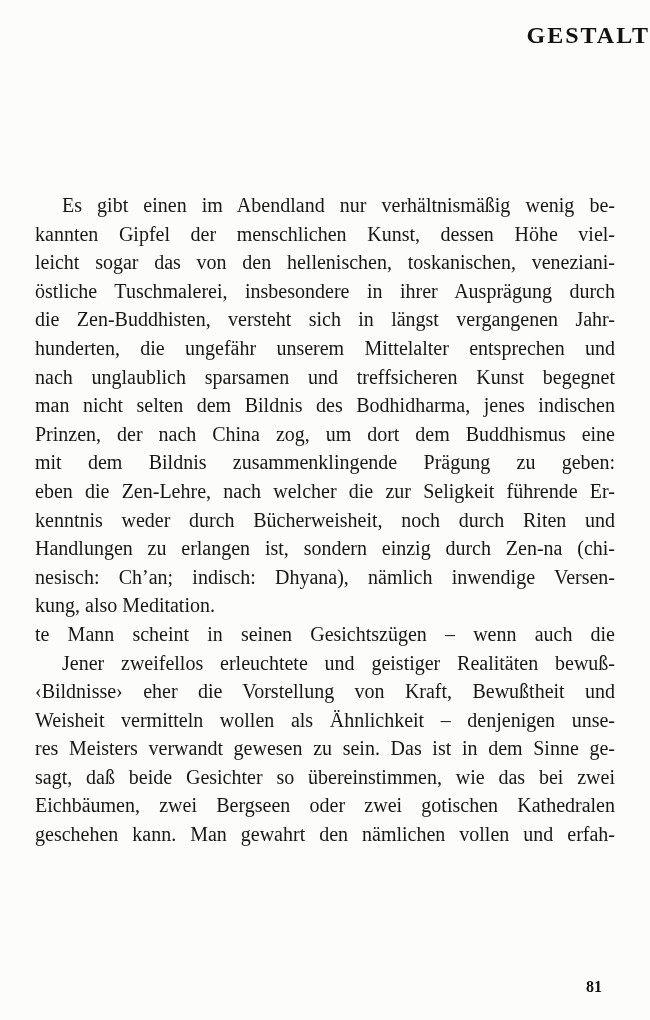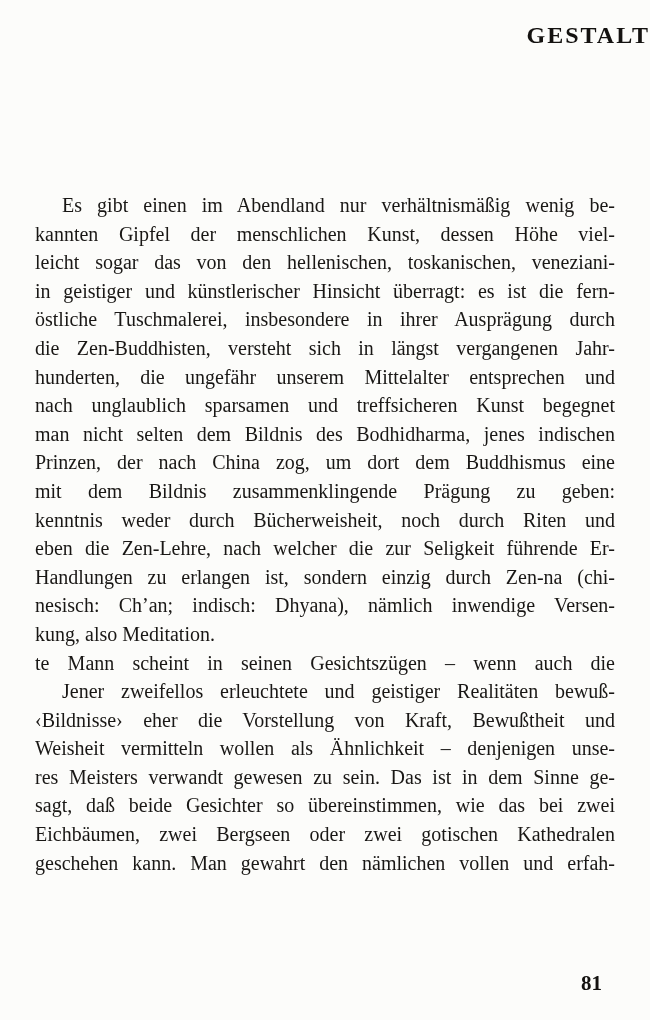--- a/index.html
+++ b/index.html
@@ -47,47 +47,46 @@
   .line.just {
     text-align-last: justify;
   }
   .line.first {
     text-indent: 27px;
   }
   .page-number {
     position: absolute;
     right: 48px;
     bottom: 24px;
-    font-size: 21px;
+    font-size: 16px;
     font-weight: 700;
     color: #141210;
     margin-top: 9px;
   }
 </style>
 </head>
 <body>
 
 <div class="page">
   <h1 class="chapter-title">GESTALT</h1>
 
   <div class="body-text">
       <div class="para">
         <div class="line just first">Es gibt einen im Abendland nur verhältnismäßig wenig be-</div>
         <div class="line just">kannten Gipfel der menschlichen Kunst, dessen Höhe viel-</div>
         <div class="line just">leicht sogar das von den hellenischen, toskanischen, veneziani-</div>
-        <div class="line just">in geistiger und künstlerischer Hinsicht überragt: es ist die fern-</div>
         <div class="line just">östliche Tuschmalerei, insbesondere in ihrer Ausprägung durch</div>
         <div class="line just">die Zen-Buddhisten, versteht sich in längst vergangenen Jahr-</div>
         <div class="line just">hunderten, die ungefähr unserem Mittelalter entsprechen und</div>
         <div class="line just">nach unglaublich sparsamen und treffsicheren Kunst begegnet</div>
         <div class="line just">man nicht selten dem Bildnis des Bodhidharma, jenes indischen</div>
         <div class="line just">Prinzen, der nach China zog, um dort dem Buddhismus eine</div>
         <div class="line just">mit dem Bildnis zusammenklingende Prägung zu geben:</div>
+        <div class="line just">eben die Zen-Lehre, nach welcher die zur Seligkeit führende Er-</div>
         <div class="line just">kenntnis weder durch Bücherweisheit, noch durch Riten und</div>
-        <div class="line just">eben die Zen-Lehre, nach welcher die zur Seligkeit führende Er-</div>
         <div class="line just">Handlungen zu erlangen ist, sondern einzig durch Zen-na (chi-</div>
         <div class="line just">nesisch: Ch’an; indisch: Dhyana), nämlich inwendige Versen-</div>
         <div class="line">kung, also Meditation.</div>
       </div>
       <div class="para">
         <div class="line just">te Mann scheint in seinen Gesichtszügen – wenn auch die</div>
         <div class="line just first">Jener zweifellos erleuchtete und geistiger Realitäten bewuß-</div>
         <div class="line just">‹Bildnisse› eher die Vorstellung von Kraft, Bewußtheit und</div>
         <div class="line just">Weisheit vermitteln wollen als Ähnlichkeit – denjenigen unse-</div>
         <div class="line just">res Meisters verwandt gewesen zu sein. Das ist in dem Sinne ge-</div>

